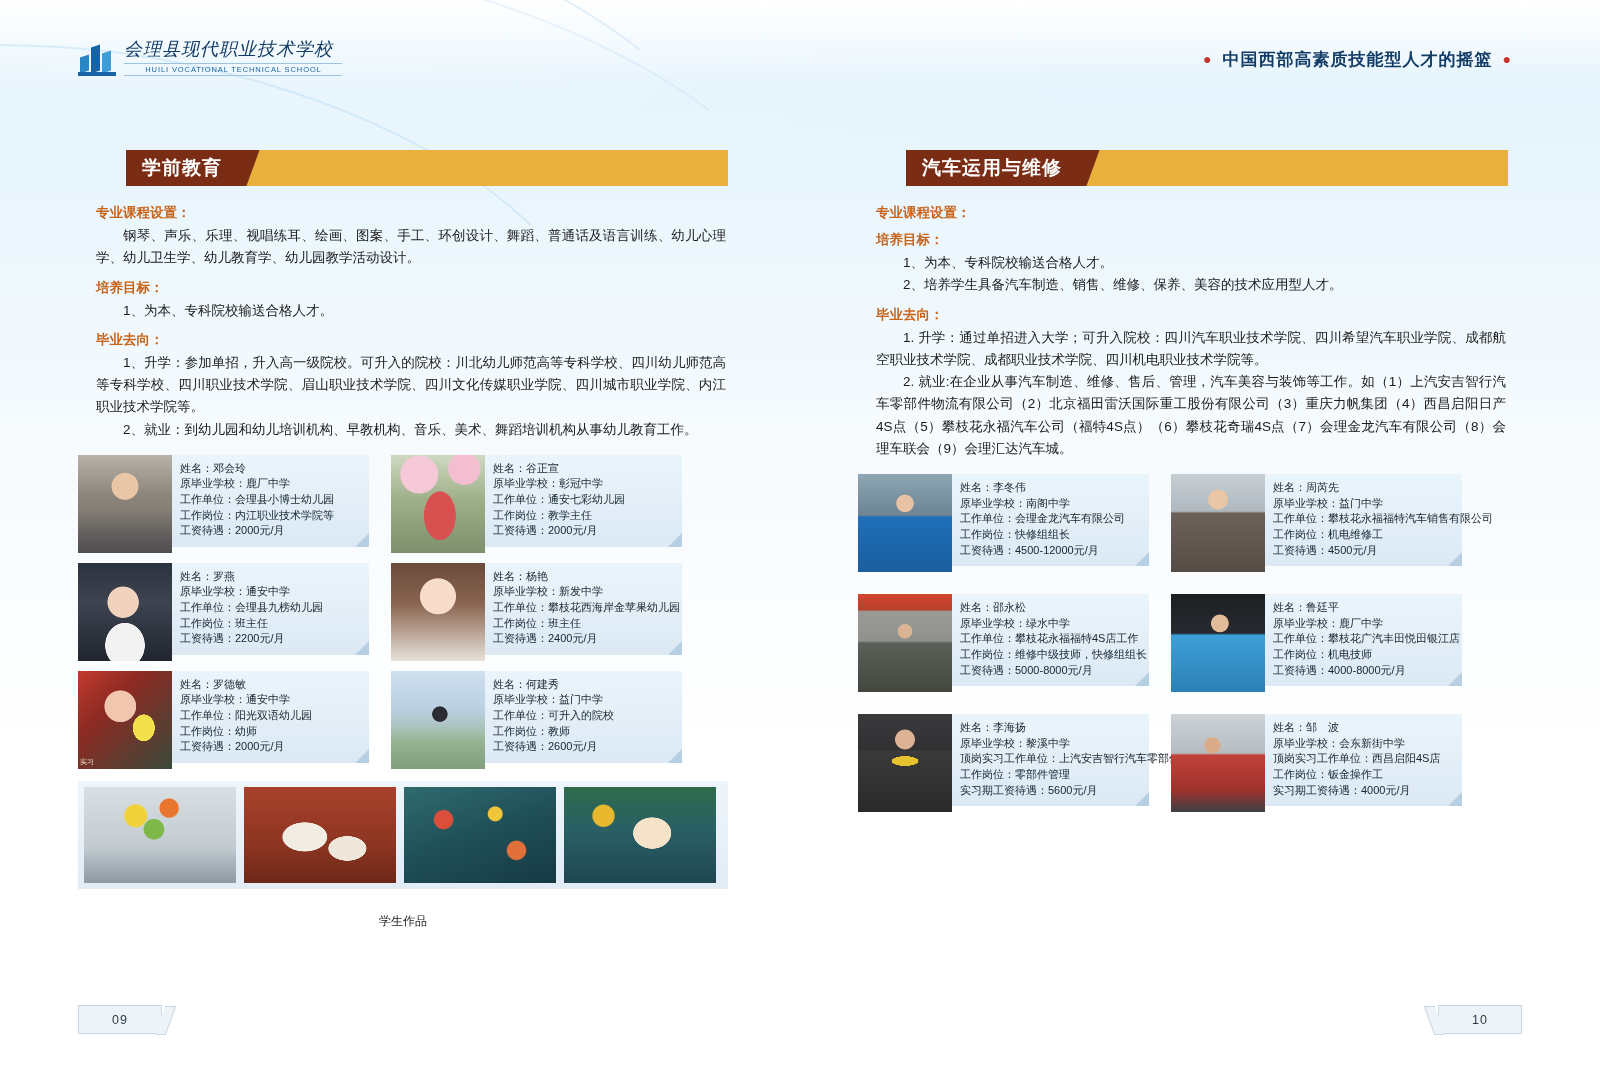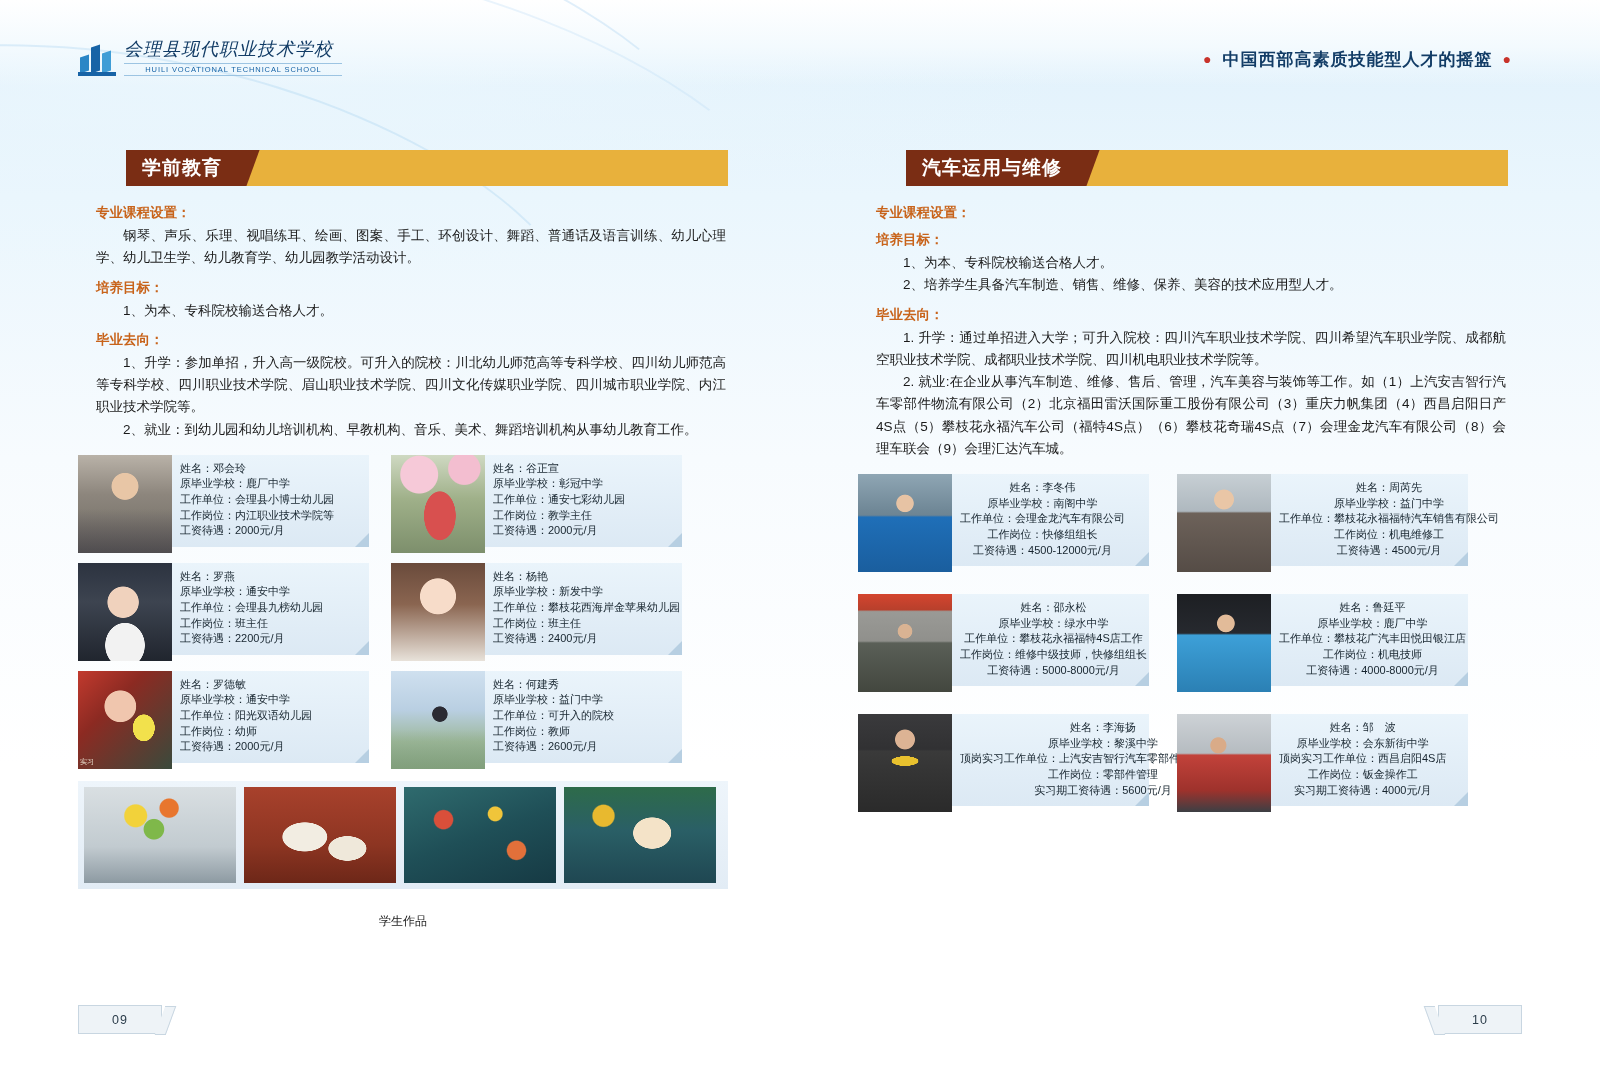--- a/index.html
+++ b/index.html
@@ -338,21 +338,21 @@
 
       <div class="lbl" style="margin-left:0">培养目标：</div>
       <div class="para indent">1、为本、专科院校输送合格人才。</div>
       <div class="para indent">2、培养学生具备汽车制造、销售、维修、保养、美容的技术应用型人才。</div>
 
       <div class="lbl" style="margin-left:0">毕业去向：</div>
       <div class="para indent">1. 升学：通过单招进入大学；可升入院校：四川汽车职业技术学院、四川希望汽车职业学院、成都航空职业技术学院、成都职业技术学院、四川机电职业技术学院等。</div>
       <div class="para indent">2. 就业:在企业从事汽车制造、维修、售后、管理，汽车美容与装饰等工作。如（1）上汽安吉智行汽车零部件物流有限公司（2）北京福田雷沃国际重工股份有限公司（3）重庆力帆集团（4）西昌启阳日产4S点（5）攀枝花永福汽车公司（福特4S点）（6）攀枝花奇瑞4S点（7）会理金龙汽车有限公司（8）会理车联会（9）会理汇达汽车城。</div>
     </div>
 
-    <div class="cards" style="gap:28px 28px;text-align:center;">
+    <div class="cards" style="gap:28px 22px;">
 
       <div class="card">
         <div class="thumb">
           <div class="ph" style="background:linear-gradient(180deg,#8fa6b4 0%,#6f8796 38%,#4e6270 100%);"></div>
           <div class="ph" style="background:
             radial-gradient(circle at 50% 30%, #e7c3a4 0 10%, rgba(231,195,164,0) 11%),
             linear-gradient(180deg,rgba(0,0,0,0) 42%, #1f6fb8 44%, #1a5e9e 100%);"></div>
         </div>
         <div class="info">
           <div><span>姓名：</span><span>李冬伟</span></div>

